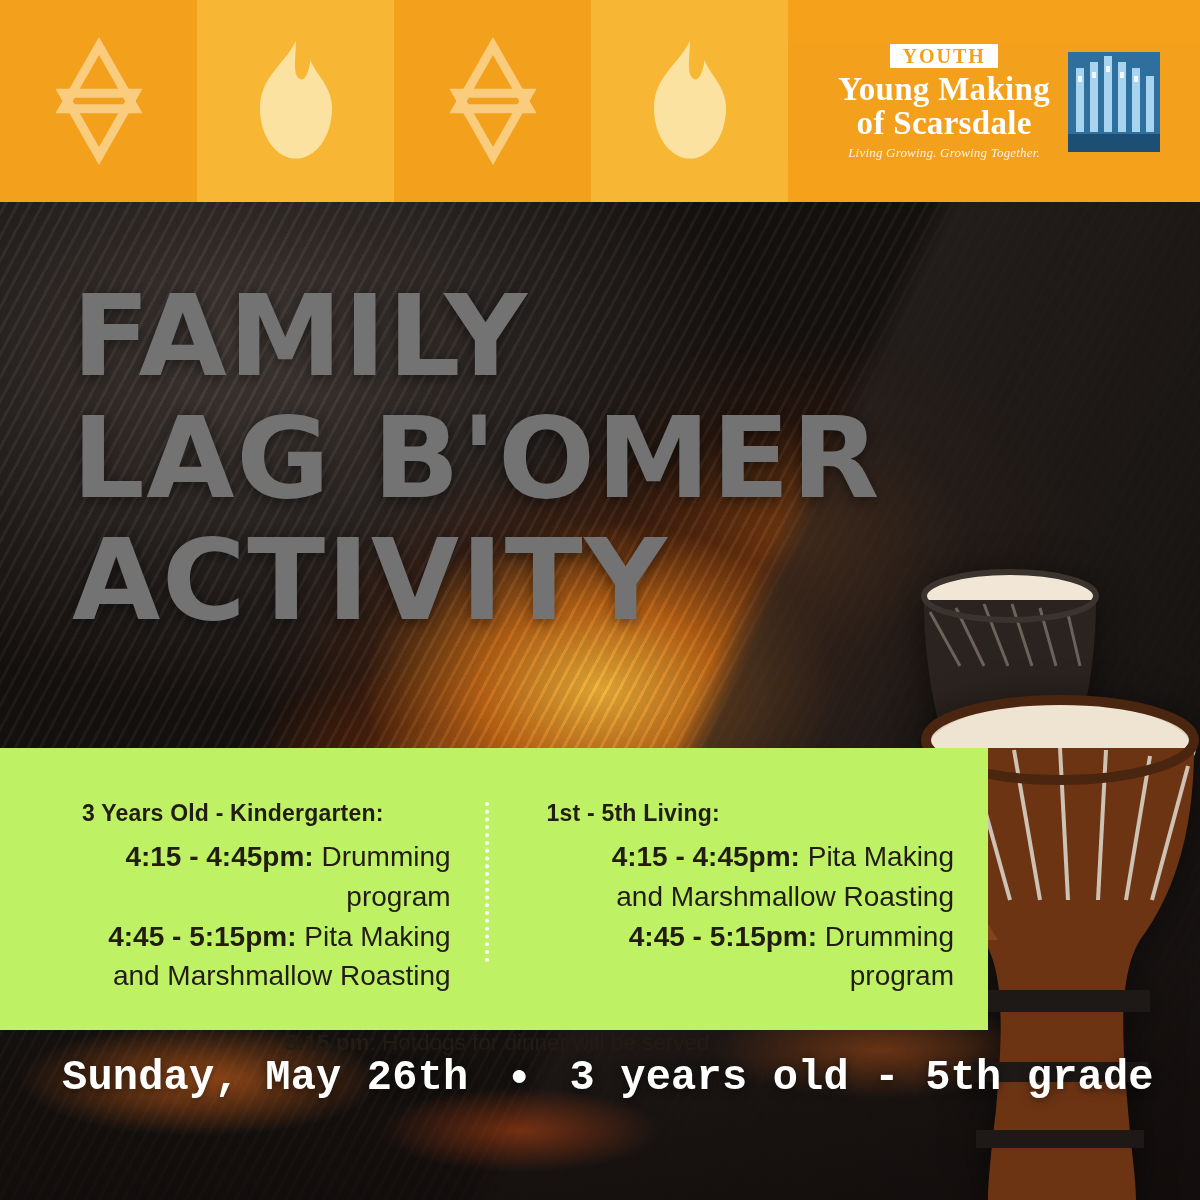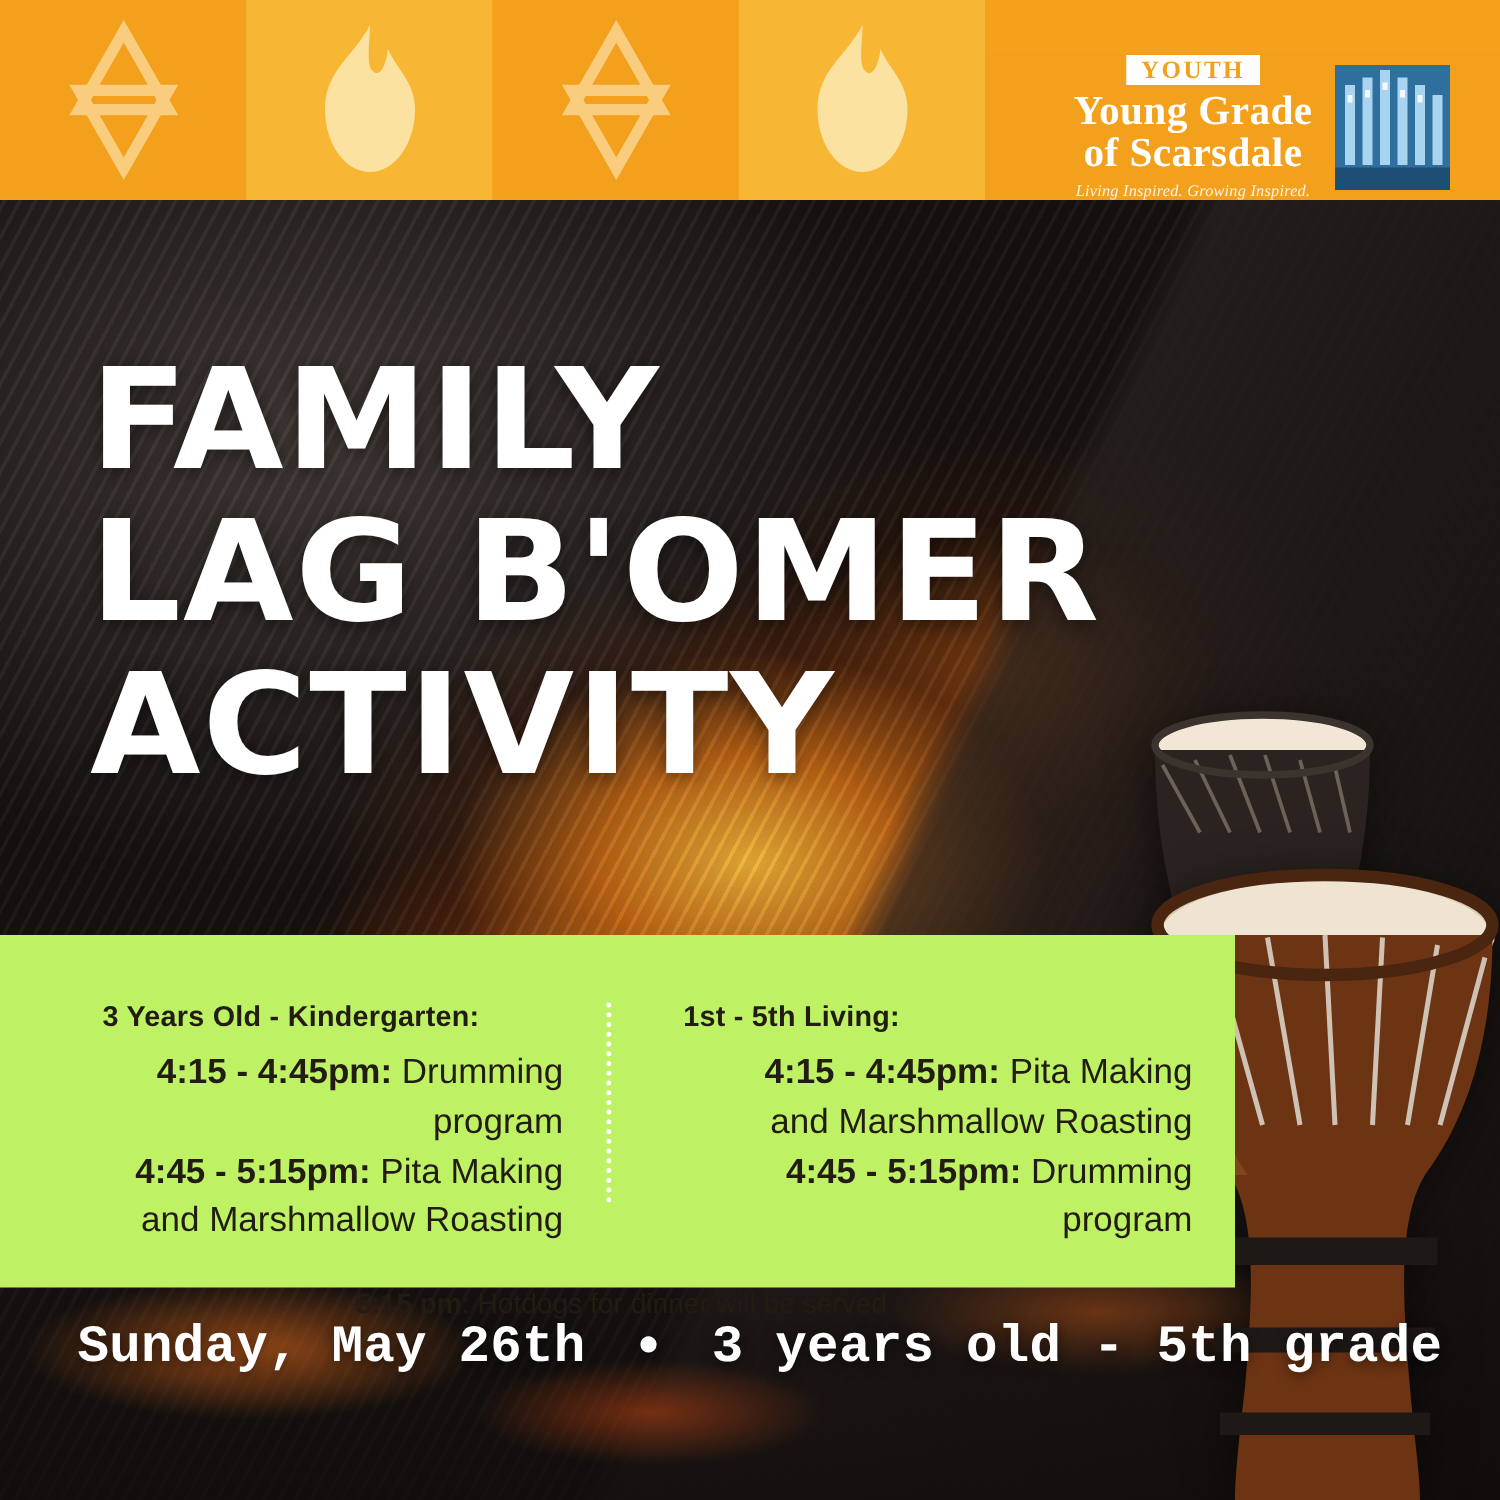--- a/index.html
+++ b/index.html
@@ -45,24 +45,24 @@
       radial-gradient(ellipse 200px 60px at 520px 170px, rgba(255,90,20,0.4) 0%, rgba(0,0,0,0) 70%),
       radial-gradient(ellipse 240px 70px at 880px 90px, rgba(255,110,25,0.35) 0%, rgba(0,0,0,0) 70%),
       linear-gradient(180deg, rgba(25,20,18,0.2) 0%, rgba(18,13,12,0.75) 100%);
   }
 
   
   .banner {
     position: absolute;
     top: 0; left: 0;
     width: 1200px;
-    height: 160px;
+    height: 202px;
     background: #f5a11c;
     display: flex;
-    align-items: flex-end;
+    align-items: center;
     overflow: hidden;
   }
   .banner-cell {
     width: 197px;
     height: 100%;
     display: flex;
     align-items: center;
     justify-content: center;
   }
   .cell-a { background: #f3a01c; }
@@ -128,21 +128,21 @@
     position: relative;
     display: block;
   }
 
   
   .title-block {
     position: absolute;
     left: 72px;
     top: 282px;
     width: 830px;
-    color: #ffffff;
+    color: #737373;
   }
   .title-line {
     font-family: "DejaVu Sans", sans-serif;
     font-weight: bold;
     font-size: 112px;
     line-height: 0.98;
     letter-spacing: 1.5px;
     margin: 0 0 12px 0;
     text-shadow: 0 3px 14px rgba(0,0,0,0.45);
     transform: scaleX(1.02);
@@ -268,23 +268,23 @@
     <div class="banner-cell cell-b">
       <svg class="flame" viewBox="0 0 80 104">
         <path d="M40 2 C30 22 10 32 10 58 C10 82 24 100 40 100 C56 100 70 82 70 58 C70 40 58 32 52 18 C50 34 44 38 40 30 C38 22 40 12 40 2 Z" fill="#fdeab4"></path>
       </svg>
     </div>
 
     <div class="banner-rest">
       <div class="logo">
         <div class="logo-text">
           <span class="logo-youth">YOUTH</span>
-          <span class="logo-line1">Young Grade</span>
+          <span class="logo-line1">Young Making</span>
           <span class="logo-line2">of Scarsdale</span>
-          <span class="logo-tag">Living Inspired. Growing Inspired.</span>
+          <span class="logo-tag">Living Growing. Growing Together.</span>
         </div>
         <svg class="logo-mark" viewBox="0 0 96 118">
           <rect x="2" y="10" width="92" height="100" fill="#2f6f9e"></rect>
           <g fill="#a9d4ef">
             <rect x="10" y="26" width="8" height="64"></rect>
             <rect x="24" y="20" width="8" height="70"></rect>
             <rect x="38" y="14" width="8" height="76"></rect>
             <rect x="52" y="20" width="8" height="70"></rect>
             <rect x="66" y="26" width="8" height="64"></rect>
             <rect x="80" y="34" width="8" height="56"></rect>

